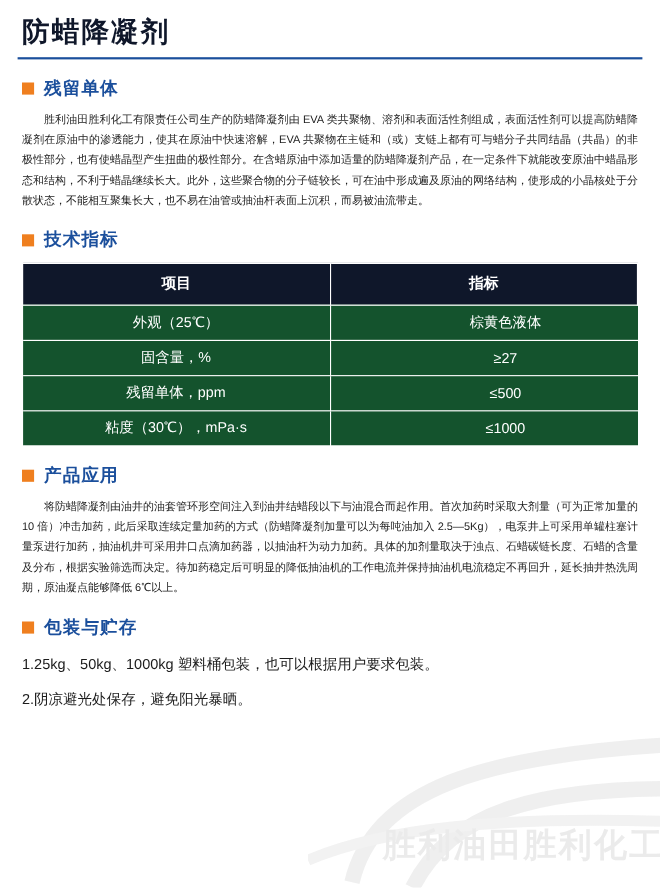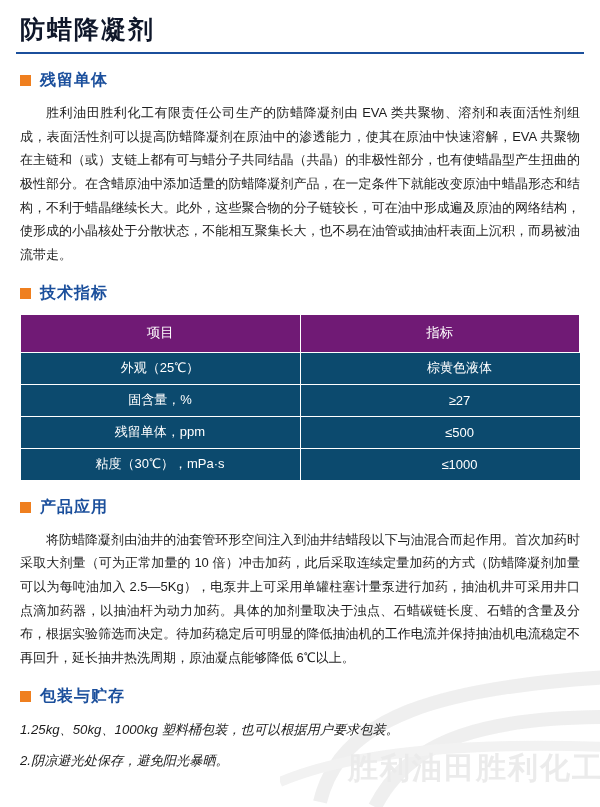--- a/index.html
+++ b/index.html
@@ -80,21 +80,21 @@
   }
   .section-head .h-text {
     font-size: 16px;
     font-weight: bold;
     color: #1b4f9c;
     letter-spacing: 1px;
   }
 
   
   p.body-text {
-    font-size: 13px;
+    font-size: 10px;
     line-height: 1.82;
     color: #1c1c1c;
     margin: 0 4px 0 4px;
     text-align: justify;
     text-justify: inter-ideograph;
     text-indent: 2em;
   }
   p.plain {
     font-size: 13.2px;
     line-height: 1.95;
@@ -113,33 +113,33 @@
   table.spec th,
   table.spec td {
     border: 1px solid #ffffff;
     text-align: center;
     font-size: 13px;
     height: 32px;
     padding: 4px 2px;
     color: #ffffff;
   }
   table.spec thead th {
-    background: #701a75;
-    font-weight: normal;
+    background: #0f172a;
+    font-weight: bold;
     font-size: 13.5px;
     height: 38px;
   }
   table.spec tbody td {
-    background: #0c4a6e;
+    background: #14532d;
     font-weight: normal;
   }
   table.spec tbody tr td:first-child { border-left: none; }
   table.spec tbody tr td:last-child { border-right: none; padding-left: 41px; }
 
-  .list-block { margin-top: 8px; font-style: italic; }
+  .list-block { margin-top: 8px; }
   .list-block p { margin-bottom: 6px; }
 </style>
 </head>
 <body>
 
 <div class="page">
 
   <div class="watermark">
     <svg width="330" height="240" viewBox="0 0 330 240" xmlns="http://www.w3.org/2000/svg" aria-hidden="true">
       <g fill="none" stroke="#ededed" stroke-width="14">

